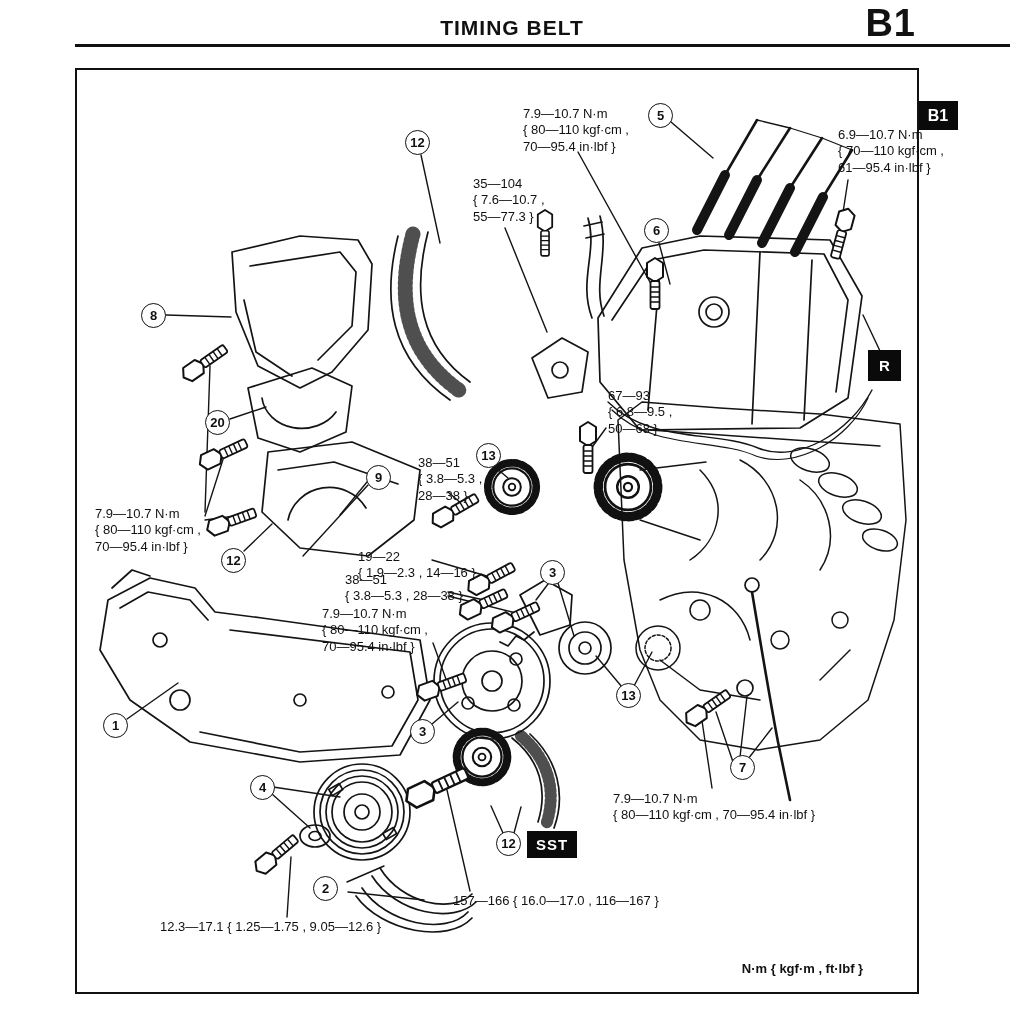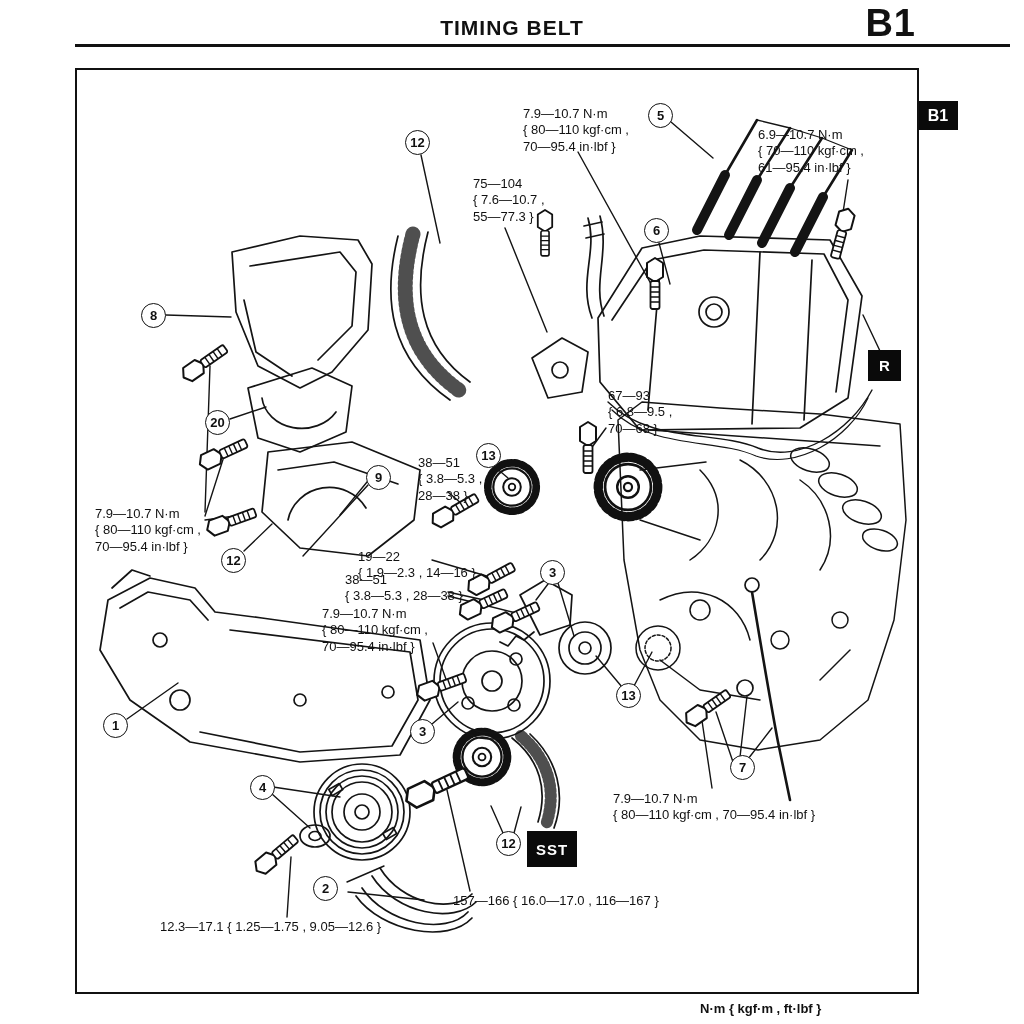--- a/index.html
+++ b/index.html
@@ -11,24 +11,24 @@
   .hdr-rule{position:absolute;left:75px;right:14px;top:44px;height:3px;background:#111;}
   .frame{position:absolute;left:75px;top:68px;width:840px;height:922px;border:2px solid #111;background:#fff;}
   .art{position:absolute;left:0;top:0;width:1024px;height:1024px;pointer-events:none;}
   .tlabel{position:absolute;font-size:13px;line-height:1.25;font-weight:normal;white-space:pre-line;}
   .callout{position:absolute;width:25px;height:25px;border:1.7px solid #111;border-radius:50%;
        background:#fff;display:flex;align-items:center;justify-content:center;
        font-size:13px;font-weight:bold;box-sizing:border-box;}
   .badge{position:absolute;background:#0a0a0a;color:#fff;font-weight:bold;
        display:flex;align-items:center;justify-content:center;}
   .badge-r{left:868px;top:350px;width:33px;height:31px;font-size:15px;}
-  .badge-sst{left:527px;top:831px;width:50px;height:36px;font-size:15px;letter-spacing:1px;}
+  .badge-sst{left:527px;top:831px;width:50px;height:27px;font-size:15px;letter-spacing:1px;}
   .side-tab{position:absolute;left:918px;top:101px;width:40px;height:29px;background:#0a0a0a;
        color:#fff;font-size:16px;font-weight:bold;display:flex;align-items:center;justify-content:center;}
-  .footnote{position:absolute;left:700px;top:1001px;width:205px;text-align:left;
+  .footnote{position:absolute;left:700px;top:961px;width:205px;text-align:center;
        font-size:13px;font-weight:bold;}
 </style>
 </head>
 <body>
 
 <div class="hdr-title">TIMING BELT</div>
 <div class="hdr-section">B1</div>
 <div class="hdr-rule"></div>
 <div class="side-tab">B1</div>
 
@@ -262,29 +262,29 @@
     <use href="#bolt" transform="translate(436 688) rotate(-20)"></use>
     <use href="#bolt" transform="translate(430 790) rotate(-25) scale(1.3)"></use>
     <use href="#bolt" transform="translate(272 858) rotate(-40)"></use>
     <use href="#bolt" transform="translate(703 711) rotate(-35)"></use>
   </g>
 </svg>
 
 <div class="tlabel" style="left:523px;top:106px">7.9—10.7 N·m
 { 80—110 kgf·cm ,
 70—95.4 in·lbf }</div>
-<div class="tlabel" style="left:758px;top:127px">6.9—10.7 N·m
+<div class="tlabel" style="left:838px;top:127px">6.9—10.7 N·m
 { 70—110 kgf·cm ,
 61—95.4 in·lbf }</div>
-<div class="tlabel" style="left:473px;top:176px">75—104
+<div class="tlabel" style="left:473px;top:176px">35—104
 { 7.6—10.7 ,
 55—77.3 }</div>
 <div class="tlabel" style="left:608px;top:388px">67—93
 { 6.8—9.5 ,
-70—68 }</div>
+50—68 }</div>
 <div class="tlabel" style="left:418px;top:455px">38—51
 { 3.8—5.3 ,
 28—38 }</div>
 <div class="tlabel" style="left:95px;top:506px">7.9—10.7 N·m
 { 80—110 kgf·cm ,
 70—95.4 in·lbf }</div>
 <div class="tlabel" style="left:358px;top:549px">19—22
 { 1.9—2.3 , 14—16 }</div>
 <div class="tlabel" style="left:345px;top:572px">38—51
 { 3.8—5.3 , 28—38 }</div>

